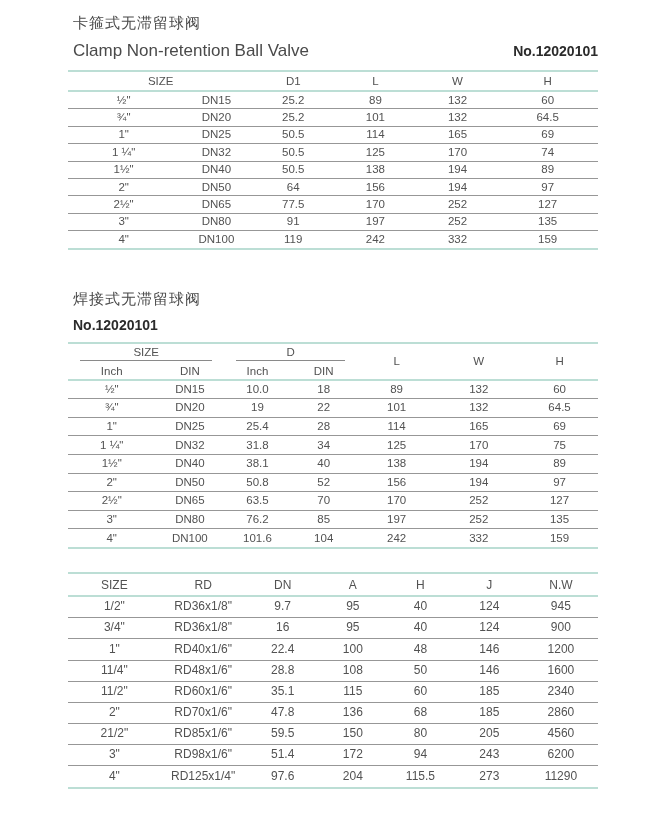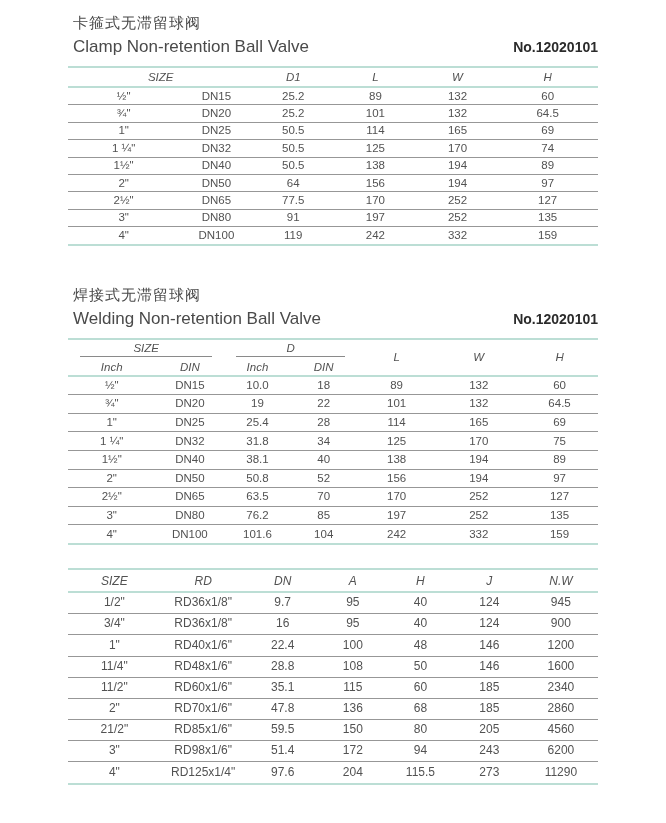--- a/index.html
+++ b/index.html
@@ -11,29 +11,29 @@
   }
   html,body{margin:0;padding:0;}
   body{
     width:666px;height:823px;box-sizing:border-box;background:#ffffff;
     padding:14px 68px 8px 68px;
     font-family:"Liberation Sans","DejaVu Sans",sans-serif;
     color:var(--text);
     overflow:hidden;
   }
   .title-cn{font-size:15px;color:var(--title);margin:0 0 4px 5px;letter-spacing:1px;}
-  .title-row{display:flex;justify-content:space-between;align-items:baseline;margin:0 0 9px 5px;}
+  .title-row{display:flex;justify-content:space-between;align-items:baseline;margin:8px 0 9px 5px;}
   .title-en{font-size:17px;color:var(--title);}
   .doc-no{font-size:14px;font-weight:bold;color:#2b2b2b;}
   .spec-title{font-size:19px;color:#454545;margin:0 0 11px 5px;font-weight:normal;}
 
   table{width:100%;border-collapse:collapse;table-layout:fixed;
         border-top:2px solid var(--green);border-bottom:2px solid var(--green);}
   th,td{text-align:center;font-weight:normal;color:var(--text);}
-  thead{border-bottom:2px solid var(--green);font-style:italic;}
+  thead{border-bottom:2px solid var(--green);}
   tbody tr + tr{border-top:1px solid var(--grayline);}
 
   .t-sm th{font-size:11.5px;padding:3px 0;}
   .t-sm td{font-size:11.5px;line-height:1.15;padding:1.6px 0;}
   .t-weld th{font-size:11.5px;padding:2px 0;}
   .t-weld td{font-size:11.5px;line-height:1.15;padding:2.2px 0;}
   .t-spec th{font-size:12px;padding:3.5px 0;}
   .t-spec td{font-size:12px;line-height:1.15;padding:3.2px 0;}
 
   .grp span{display:block;margin:0 12px;padding-bottom:2px;border-bottom:1px solid var(--darkline);}
@@ -140,21 +140,20 @@
           <td>332</td>
           <td>159</td>
         </tr>
       </tbody>
   </table>
 </section>
 
 <section class="block-2">
   <div class="title-cn">焊接式无滞留球阀</div>
   <div class="title-row">
-    <div class="title-en">Welding Non-retention Ball Valve</div>
     <div class="doc-no">No.12020101</div>
   </div>
   <table class="t-weld">
     <colgroup>
       <col style="width:16.5%">
         <col style="width:13%">
         <col style="width:12.5%">
         <col style="width:12.5%">
       <col style="width:15%">
         <col style="width:16%">

